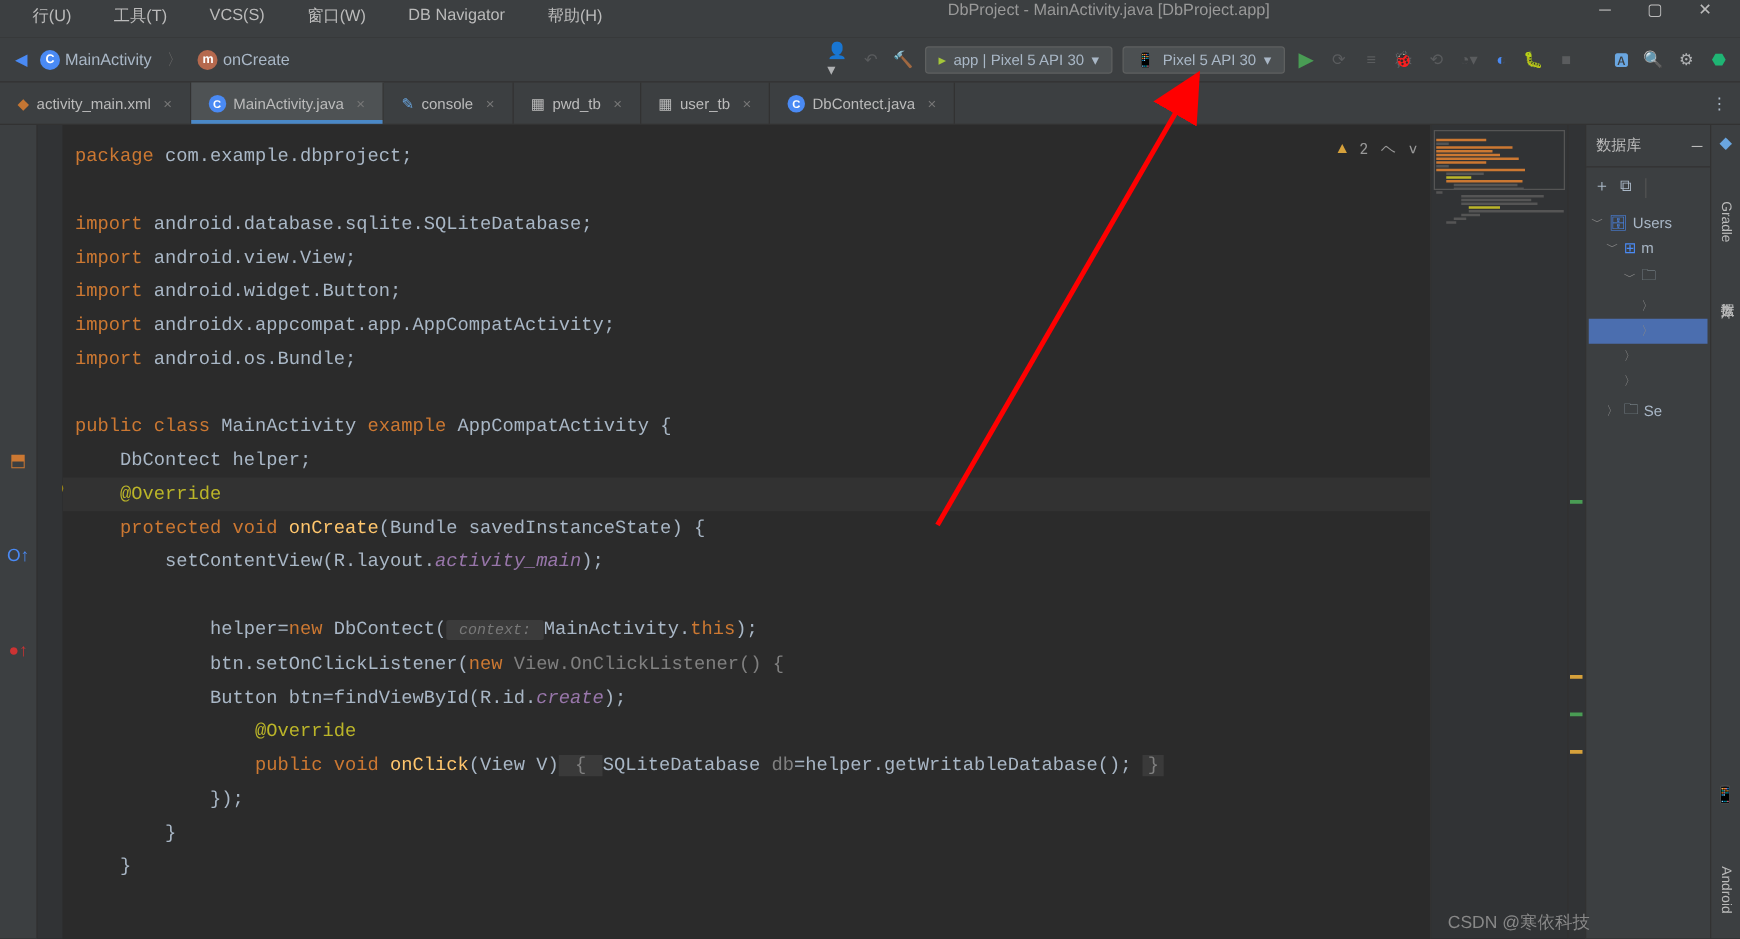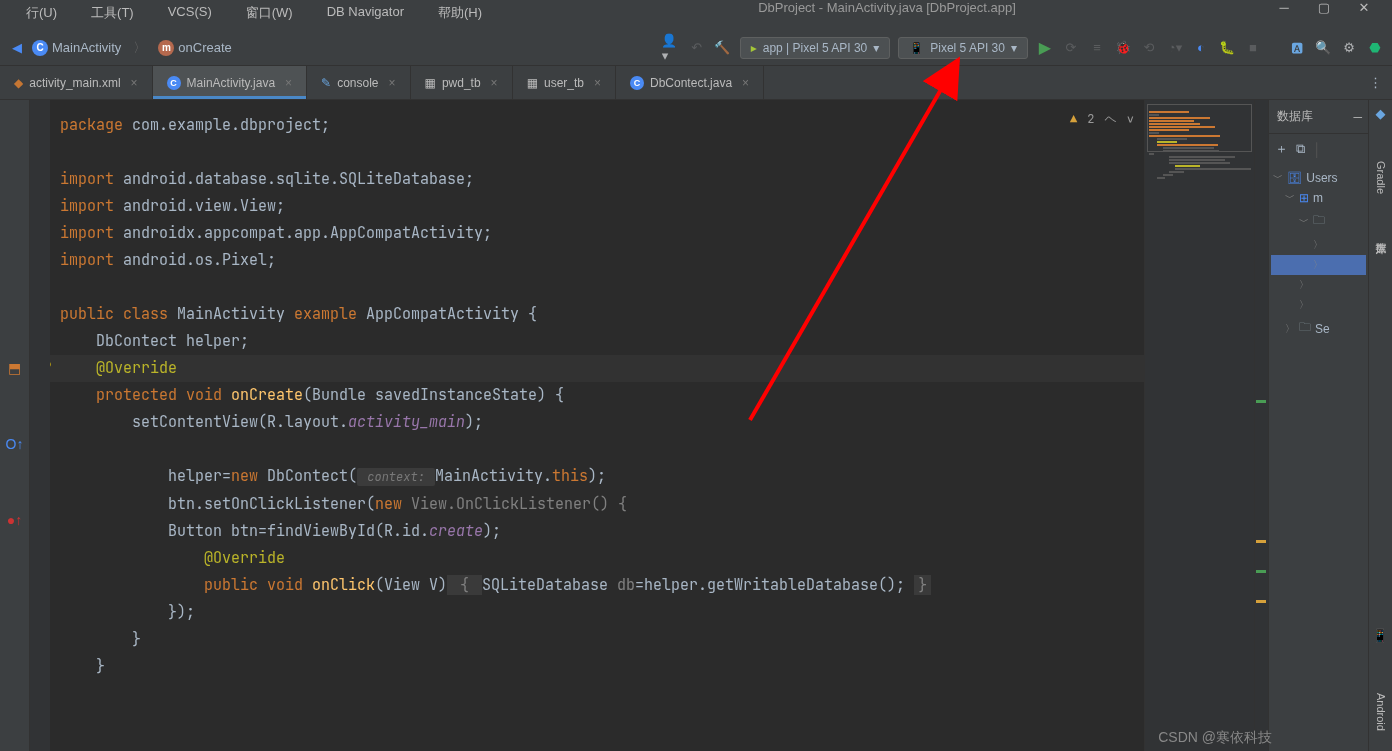--- a/index.html
+++ b/index.html
@@ -36,21 +36,21 @@
 .tabs .tab-right { margin-left: auto; padding-right: 10px; display:flex; align-items:center; }
 
 
 .main { display: flex; height: calc(751px - 30px - 36px - 34px); }
 .gutter-left { width: 30px; background: #3c3f41; border-right: 1px solid #323232; display: flex; flex-direction: column; align-items: center; padding-top: 260px; gap: 60px; }
 .gutter-left .g-icon { font-size: 14px; }
 
 .editor-wrap { flex: 1; position: relative; background: #2b2b2b; display: flex; }
 .line-gutter { width: 20px; background: #313335; }
 .code-area { flex: 1; position: relative; font-family: "JetBrains Mono", Consolas, monospace; font-size: 15px; line-height: 27px; padding: 12px 0 12px 0; color: #a9b7c6; overflow: hidden; }
-.code-line { white-space: pre; padding-left: 10px; }
+.code-line { white-space: pre; padding-left: 10px; font-family: Liberation Mono, monospace; }
 .highlighted-line { background: #323232; }
 .kw { color: #cc7832; }
 .ann { color: #bbb529; }
 .ital { font-style: italic; color: #9876aa; }
 .callmethod { color: #ffc66d; }
 .paramhint { color: #787878; background: #3b3b3b; padding: 1px 3px; font-size: 12px; border-radius: 2px; font-style: italic; }
 .folded { background: #3a3a3a; color: #808080; padding: 0 4px; }
 .bulb { color: #e6b422; }
 
 .editor-top-right { position: absolute; top: 6px; right: 10px; color: #999; display: flex; gap: 10px; font-size: 12px; align-items: center; }
@@ -203,22 +203,23 @@
         <span class="warn-tri">▲</span>
         <span>2</span>
         <span>ヘ</span>
         <span>∨</span>
       </div>
 
       <div class="code-line"><span class="kw">package </span><span>com.example.dbproject;</span></div>
       <div class="code-line"> </div>
       <div class="code-line"><span class="kw">import </span><span>android.database.sqlite.SQLiteDatabase;</span></div>
       <div class="code-line"><span class="kw">import </span><span>android.view.View;</span></div>
+      <div class="code-line"><span class="kw">import </span><span>android.widget.Button;</span></div>
       <div class="code-line"><span class="kw">import </span><span>androidx.appcompat.app.AppCompatActivity;</span></div>
-      <div class="code-line"><span class="kw">import </span><span>android.os.Pixel;</span></div>
+      <div class="code-line"><span class="kw">import </span><span>android.os.Bundle;</span></div>
       <div class="code-line"> </div>
       <div class="code-line"><span class="kw">public class </span><span>MainActivity </span><span class="kw">example </span><span>AppCompatActivity {</span></div>
       <div class="code-line"><span>    DbContect helper;</span></div>
       <div class="code-line highlighted-line" style="position:relative;"><span style="position:absolute;left:-14px;" class="bulb">💡</span>    <span class="ann">@Override</span></div>
       <div class="code-line">    <span class="kw">protected void </span><span class="callmethod">onCreate</span><span>(Bundle savedInstanceState) {</span></div>
       <div class="code-line">        <span>setContentView(R.layout.</span><span class="ital">activity_main</span><span>);</span></div>
       <div class="code-line"> </div>
       <div class="code-line">            <span>helper=</span><span class="kw">new </span><span>DbContect(</span><span class="paramhint"> context: </span><span>MainActivity.</span><span class="kw">this</span><span>);</span></div>
       <div class="code-line">            <span>btn.setOnClickListener(</span><span class="kw">new </span><span style="color:#808080;">View.OnClickListener() {</span></div>
       <div class="code-line">            <span>Button btn=findViewById(R.id.</span><span class="ital">create</span><span>);</span></div>

